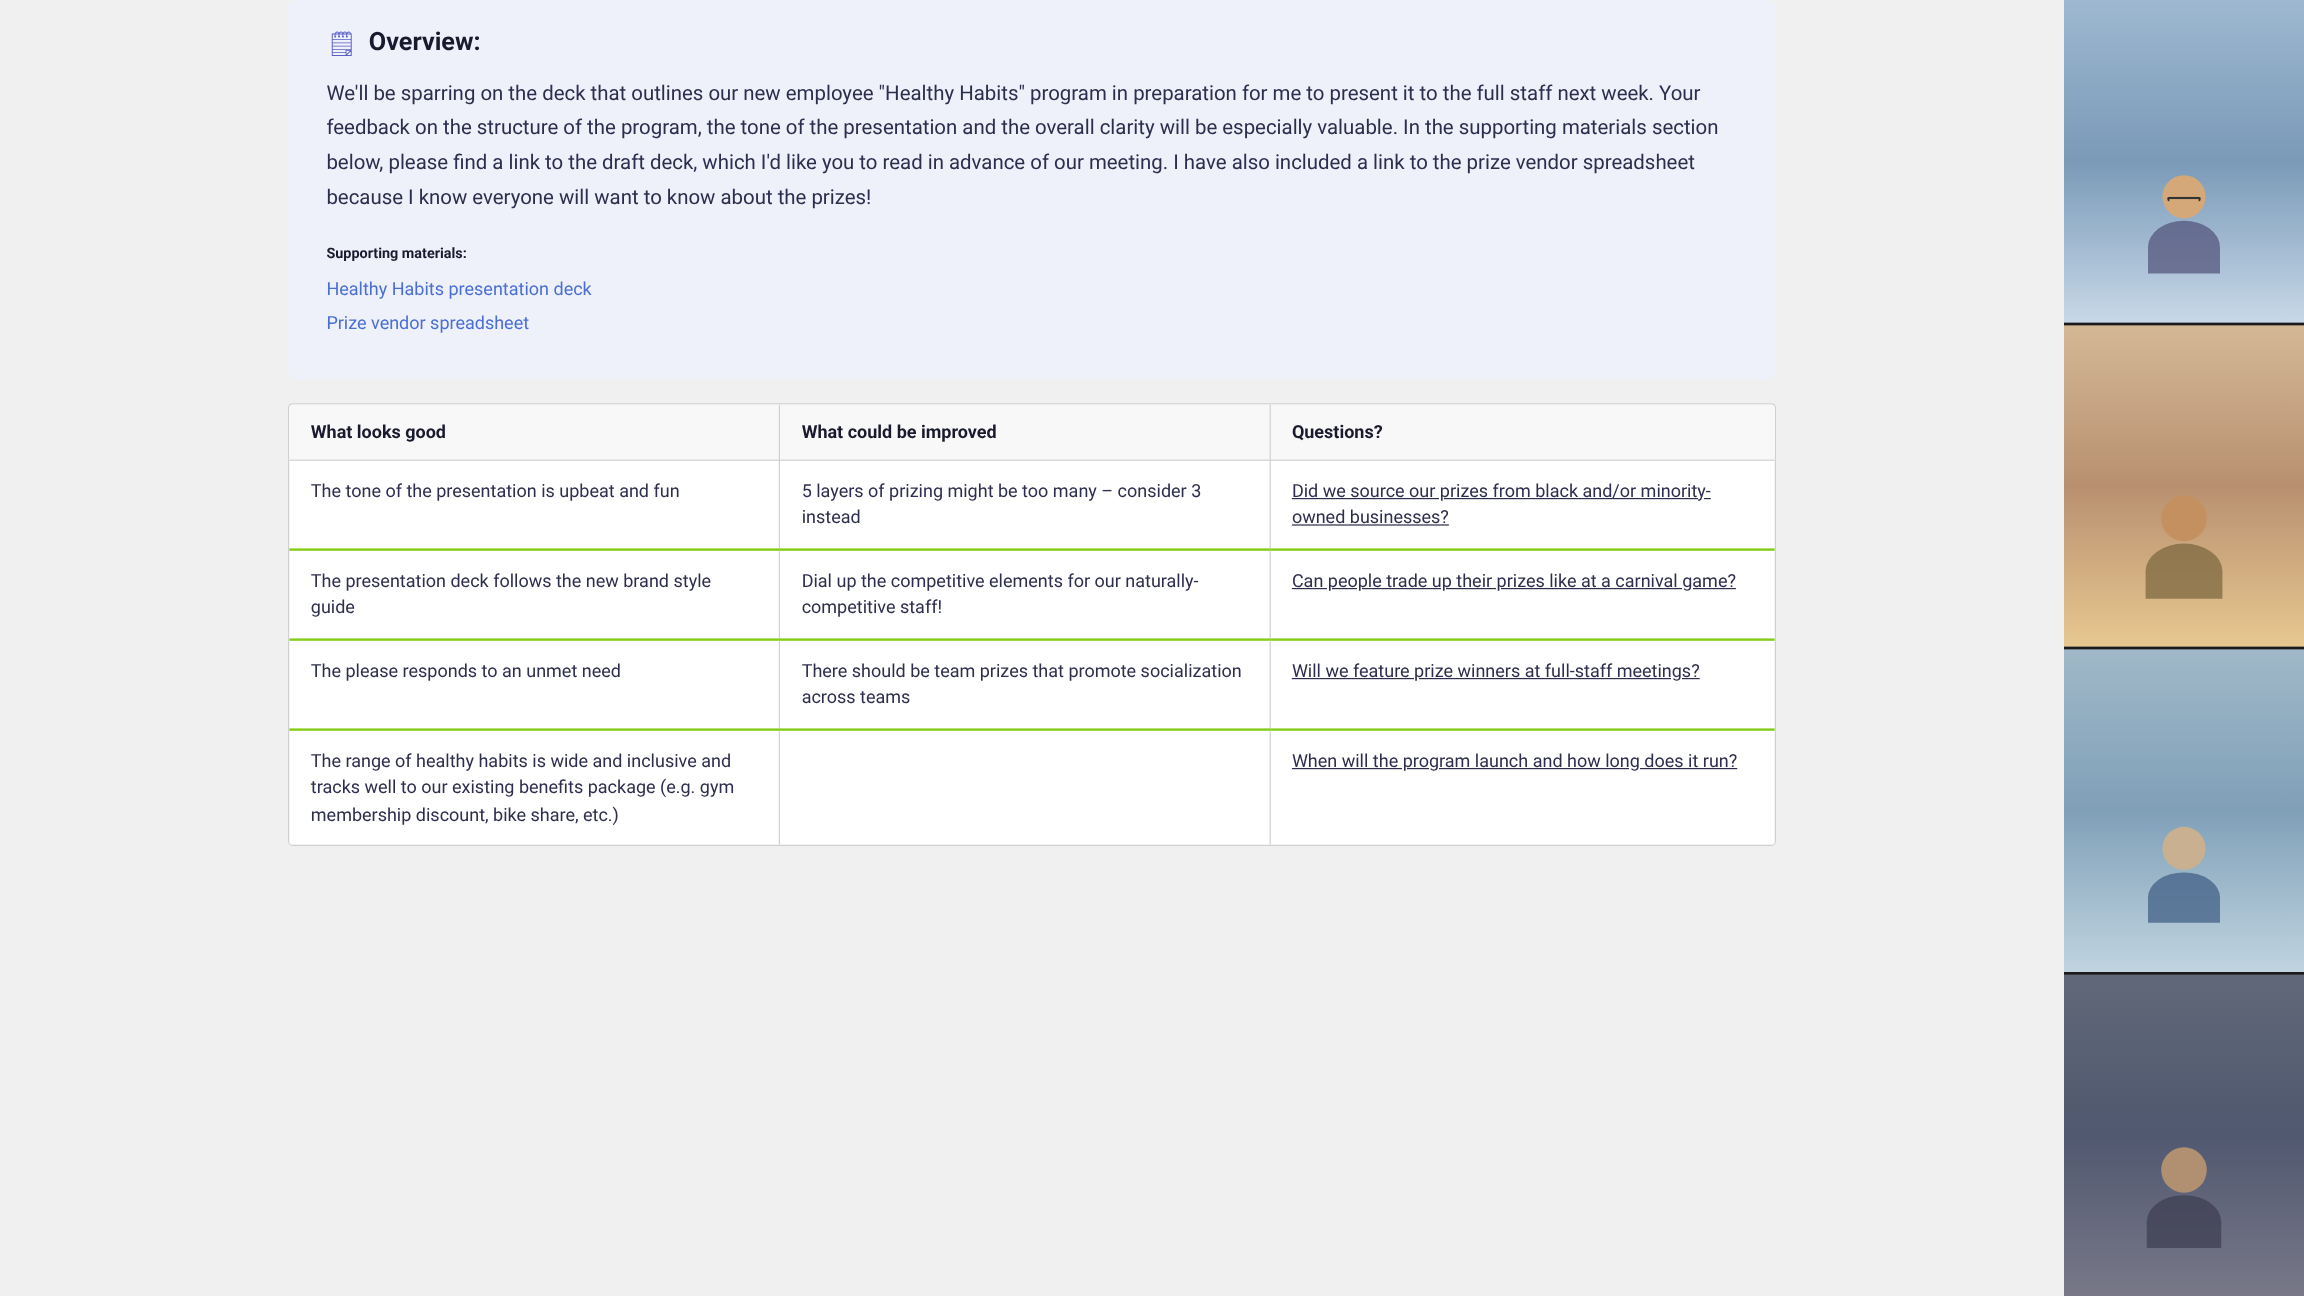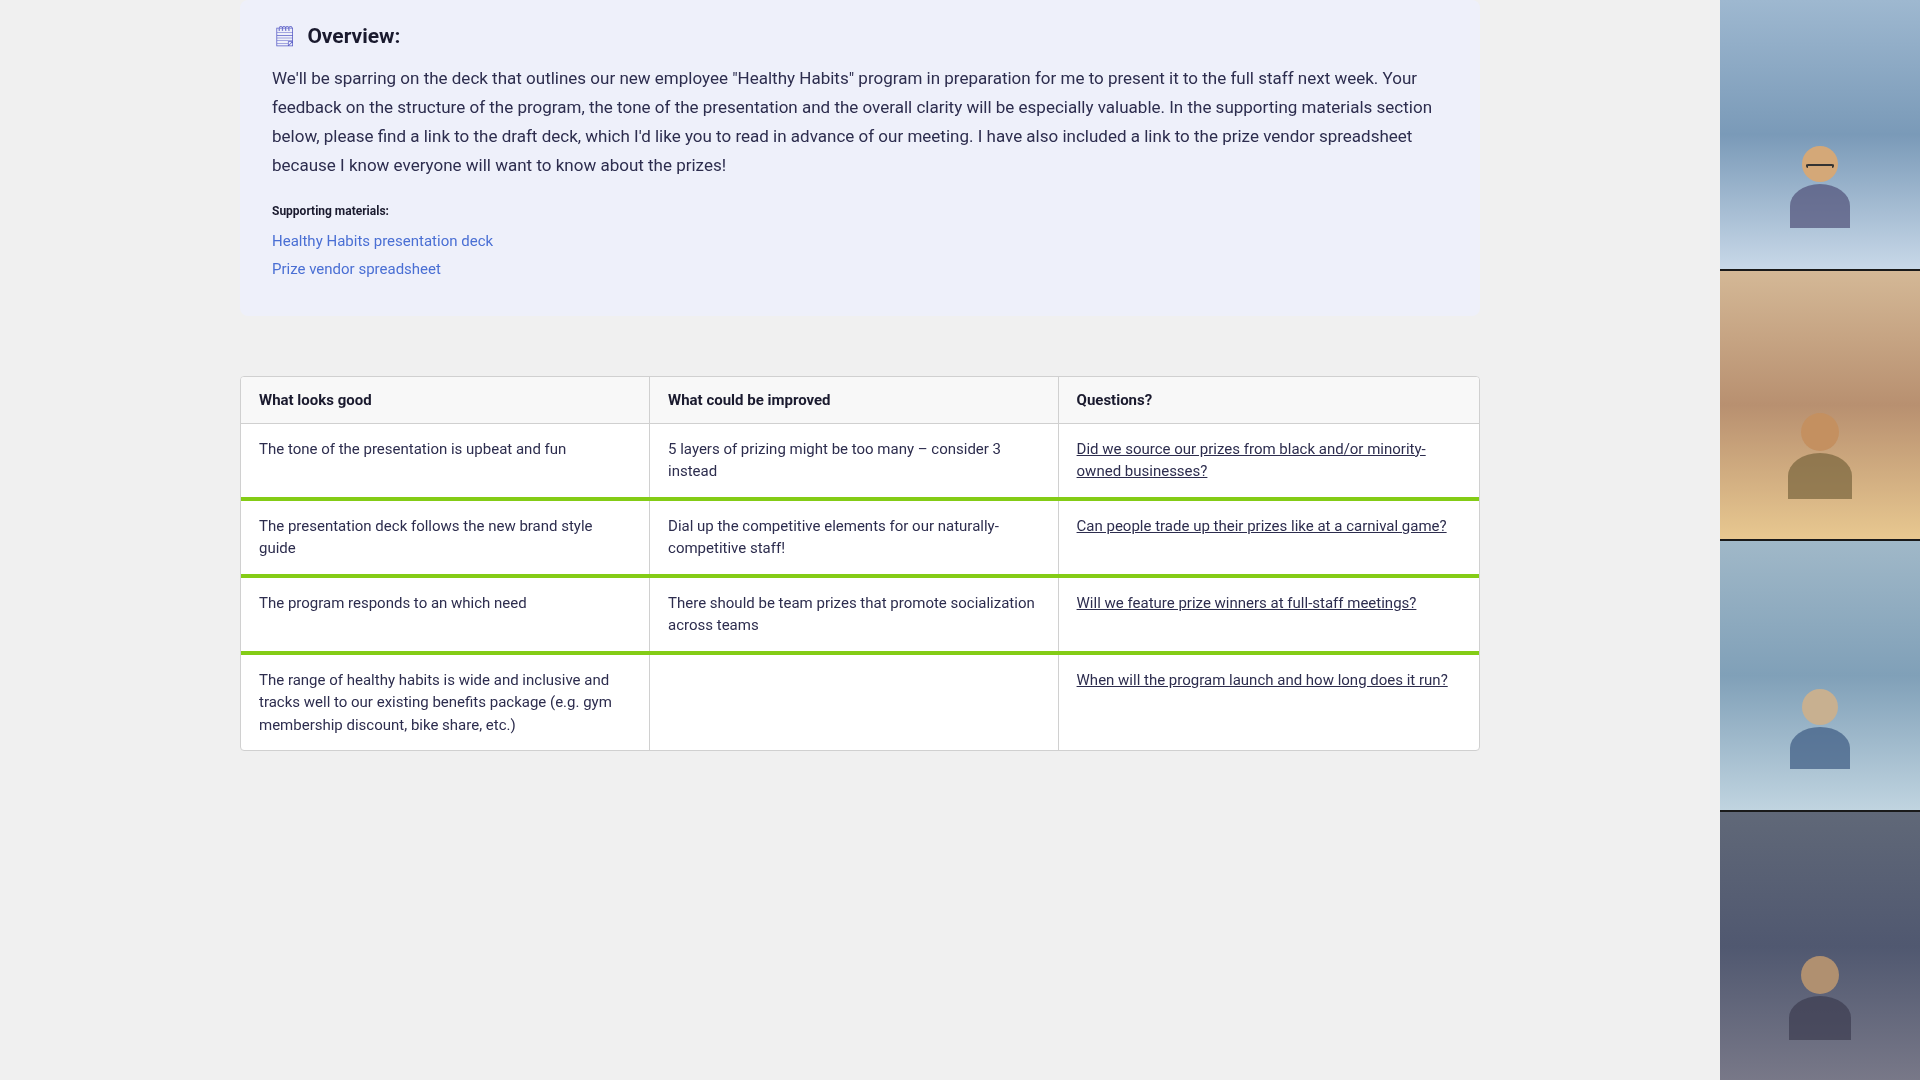--- a/index.html
+++ b/index.html
@@ -72,21 +72,20 @@
       font-size: 15px;
       text-decoration: none;
       margin-bottom: 10px;
     }
 
     .table-container {
       background-color: #ffffff;
       border: 1px solid #d0d0d0;
       border-radius: 4px;
       overflow: hidden;
-      margin-top: 40px;
     }
 
     table {
       width: 100%;
       border-collapse: collapse;
     }
 
     thead tr {
       background-color: #f8f8f8;
     }
@@ -103,21 +102,21 @@
 
     th:last-child {
       border-right: none;
     }
 
     td {
       padding: 14px 18px;
       font-size: 15px;
       color: #2d2d4e;
       vertical-align: top;
-      border-bottom: 4px solid #84cc16;
+      border-bottom: 2px solid #84cc16;
       border-right: 1px solid #d0d0d0;
       line-height: 1.5;
     }
 
     td:last-child {
       border-right: none;
       text-decoration: underline;
     }
 
     tr:last-child td {
@@ -248,21 +247,21 @@
             <td>The tone of the presentation is upbeat and fun</td>
             <td>5 layers of prizing might be too many – consider 3 instead</td>
             <td>Did we source our prizes from black and/or minority-owned businesses?</td>
           </tr>
           <tr>
             <td>The presentation deck follows the new brand style guide</td>
             <td>Dial up the competitive elements for our naturally-competitive staff!</td>
             <td>Can people trade up their prizes like at a carnival game?</td>
           </tr>
           <tr>
-            <td>The program responds to an which need</td>
+            <td>The please responds to an unmet need</td>
             <td>There should be team prizes that promote socialization across teams</td>
             <td>Will we feature prize winners at full-staff meetings?</td>
           </tr>
           <tr>
             <td>The range of healthy habits is wide and inclusive and tracks well to our existing benefits package (e.g. gym membership discount, bike share, etc.)</td>
             <td></td>
             <td>When will the program launch and how long does it run?</td>
           </tr>
         </tbody>
     </table>

